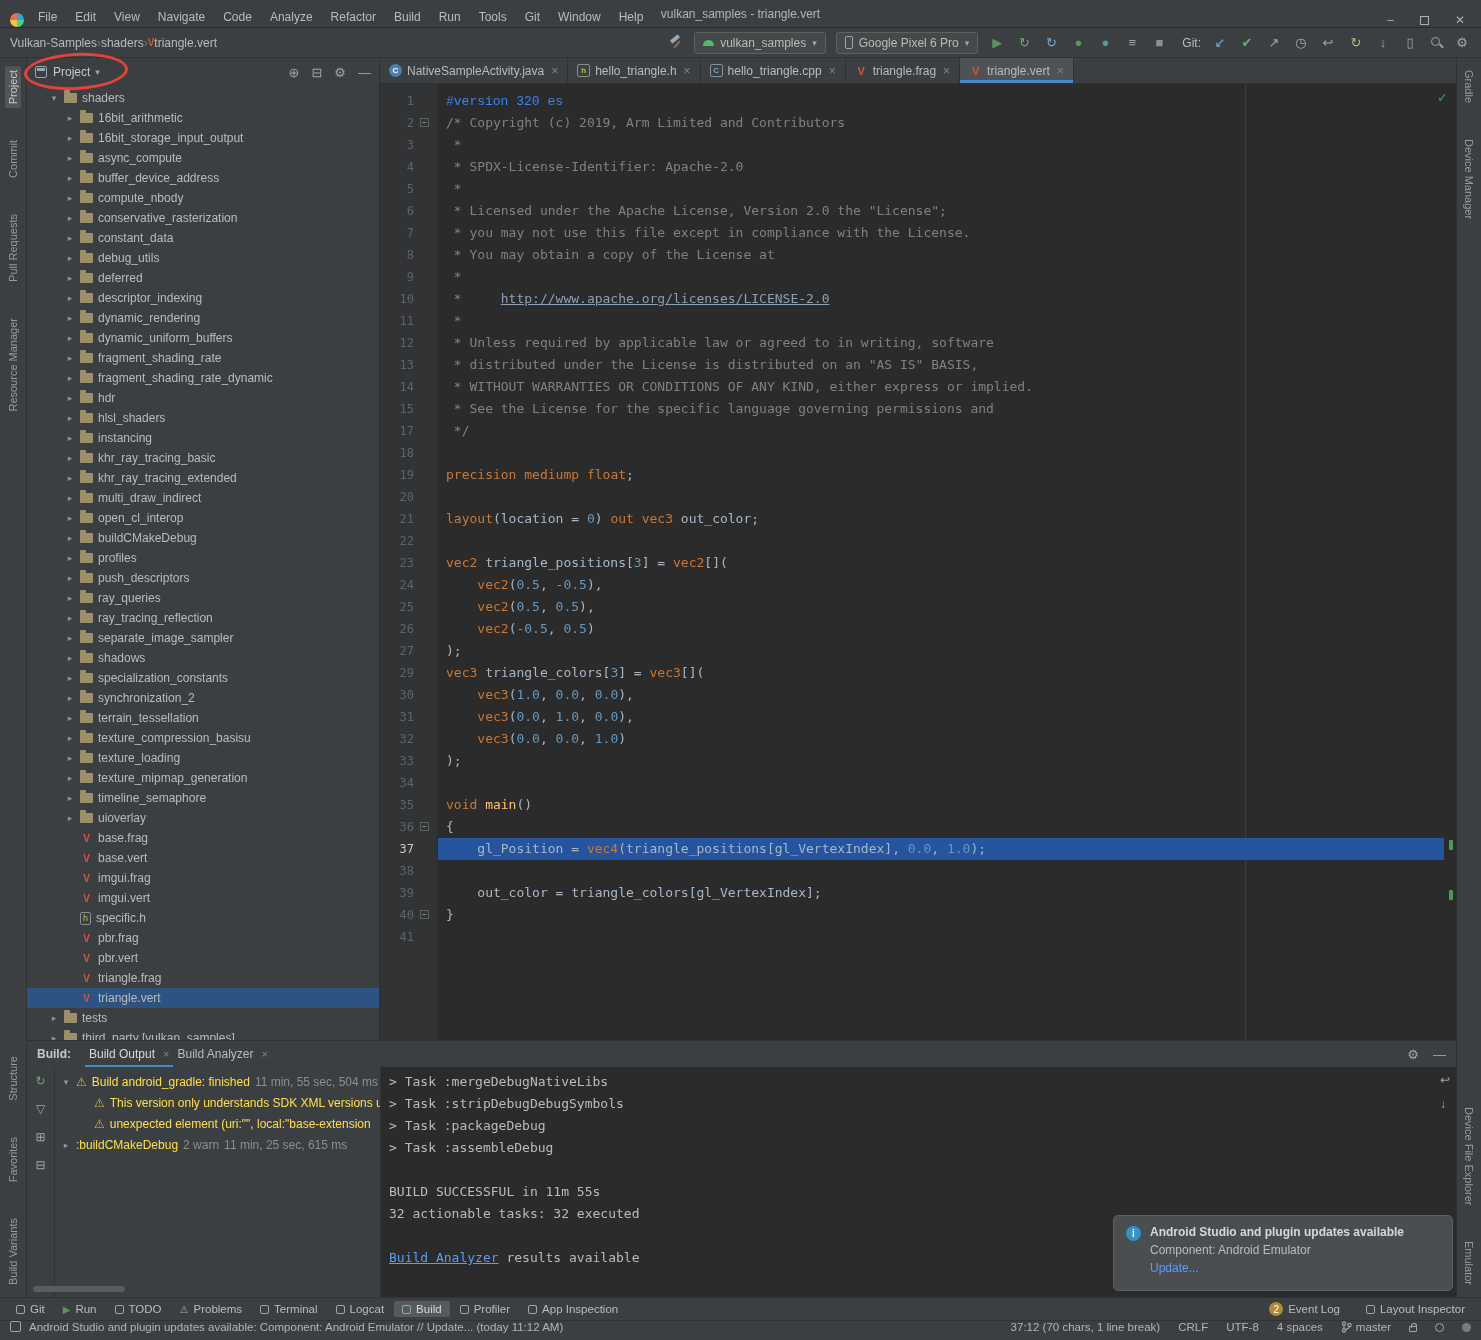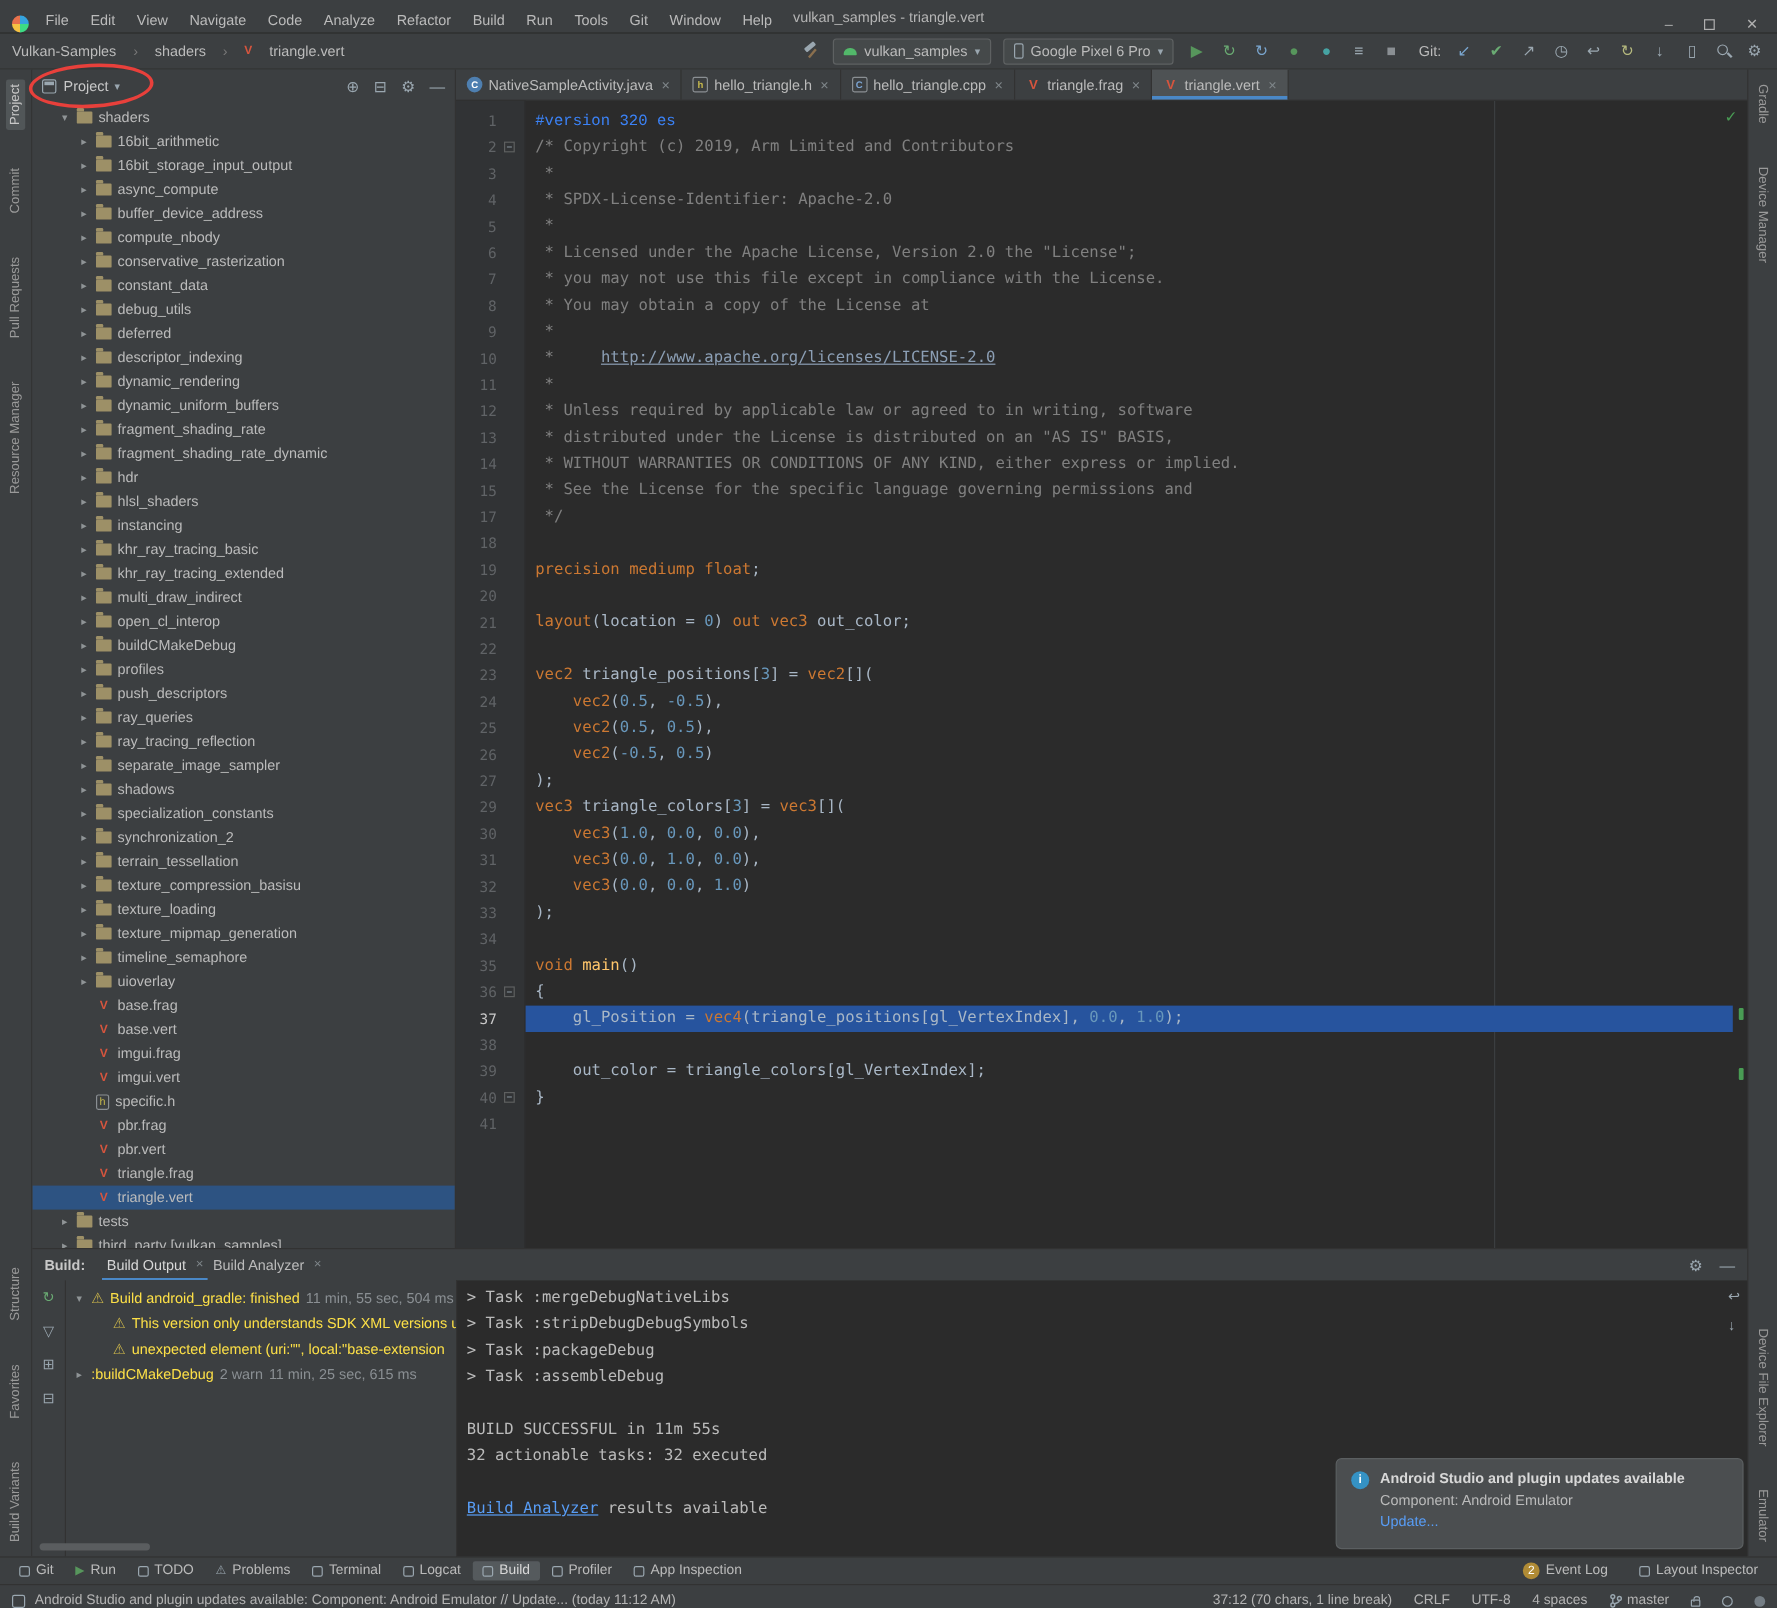--- a/index.html
+++ b/index.html
@@ -13,21 +13,21 @@
         background:conic-gradient(#35a3de 0 25%,#3ddc84 0 50%,#f5c242 0 75%,#e8714c 0 100%);}
   .menubar{display:flex;gap:2px;}
   .menu-item{padding:3px 8px;color:#bbbbbb;cursor:default;}
   .wintitle{position:absolute;left:50%;top:0;transform:translateX(-50%);line-height:28px;color:#b4b4b4;}
   .winbtns{margin-left:auto;display:flex;gap:26px;align-items:center;padding-right:10px;color:#b0b0b0;}
   .winbtn{font-size:12px;cursor:default;}
   .winbtn.max{width:9px;height:9px;border:1px solid #b0b0b0;display:inline-block;}
 
   
   .navbar{height:30px;flex:none;display:flex;align-items:center;padding:0 10px;border-bottom:1px solid #323232;}
-  .crumbs{display:flex;align-items:center;gap:14px;white-space:nowrap;}
+  .crumbs{display:flex;align-items:center;gap:0;white-space:nowrap;}
   .crumb-sep{color:#787878;}
   .crumb-ic{color:#d6553e;font-weight:bold;font-size:10px;}
   .toolbar{margin-left:auto;display:flex;align-items:center;gap:10px;}
   .combo{height:22px;display:flex;align-items:center;gap:6px;padding:0 8px;border:1px solid #5e6162;border-radius:3px;background:#45494a;white-space:nowrap;}
   .caret{font-size:9px;color:#9aa7b0;}
   .tb-group{display:flex;align-items:center;gap:9px;}
   .tb-ic{width:18px;height:18px;display:inline-flex;align-items:center;justify-content:center;font-size:13px;color:#9aa7b0;cursor:default;}
   .tb-label{color:#bbbbbb;margin-left:4px;}
   .ic-hammer{position:relative;width:16px;height:15px;}
   .ic-hammer::before{content:"";position:absolute;left:2px;top:2px;width:10px;height:4px;background:#9aa7b0;border-radius:1px;transform:rotate(-40deg);}
@@ -131,21 +131,21 @@
   
   .bottombar{height:23px;flex:none;display:flex;align-items:center;background:#3c3f41;border-top:1px solid #323232;padding:0 8px;font-size:11.5px;}
   .bb-item{display:flex;align-items:center;gap:5px;padding:2px 8px;color:#bbbbbb;cursor:default;border-radius:2px;}
   .bb-item.active{background:#555a5d;color:#d8d8d8;}
   .bb-sq{width:9px;height:9px;border:1.5px solid #9aa7b0;border-radius:2px;flex:none;}
   .bb-glyph{font-size:10px;flex:none;}
   .bb-right{margin-left:auto;display:flex;gap:10px;}
   .badge{min-width:14px;height:14px;border-radius:7px;background:#b08b35;color:#fff;font-size:10px;display:flex;align-items:center;justify-content:center;padding:0 3px;flex:none;}
 
   
-  .statusbar{height:20px;flex:none;display:flex;align-items:flex-end;background:#3c3f41;border-top:1px solid #323232;padding:0 10px;font-size:11.5px;color:#b4b4b4;}
+  .statusbar{height:20px;flex:none;display:flex;align-items:flex-start;background:#3c3f41;border-top:1px solid #323232;padding:0 10px;font-size:11.5px;color:#b4b4b4;}
   .sb-ic{width:11px;height:11px;border:1.5px solid #9aa7b0;border-radius:2px;margin-right:8px;flex:none;}
   .sb-right{margin-left:auto;display:flex;align-items:center;gap:18px;}
   .sb-branch{display:flex;align-items:center;gap:4px;}
   .ic-lock{width:8px;height:6px;border:1px solid #9aa7b0;border-radius:1px;position:relative;margin-top:3px;}
   .ic-lock::before{content:"";position:absolute;left:1px;top:-4px;width:4px;height:4px;border:1px solid #9aa7b0;border-bottom:none;border-radius:3px 3px 0 0;}
   .ic-circ{width:9px;height:9px;border:1px solid #9aa7b0;border-radius:50%;}
   .ic-circ2{width:9px;height:9px;background:#9aa7b0;border-radius:50%;opacity:.6;}
 
   
   .red-annotation{position:absolute;left:24px;top:53px;width:104px;height:37px;border:3px solid var(--annotation,#e8403b);border-radius:50%;transform:rotate(-3deg);z-index:99;pointer-events:none;}

